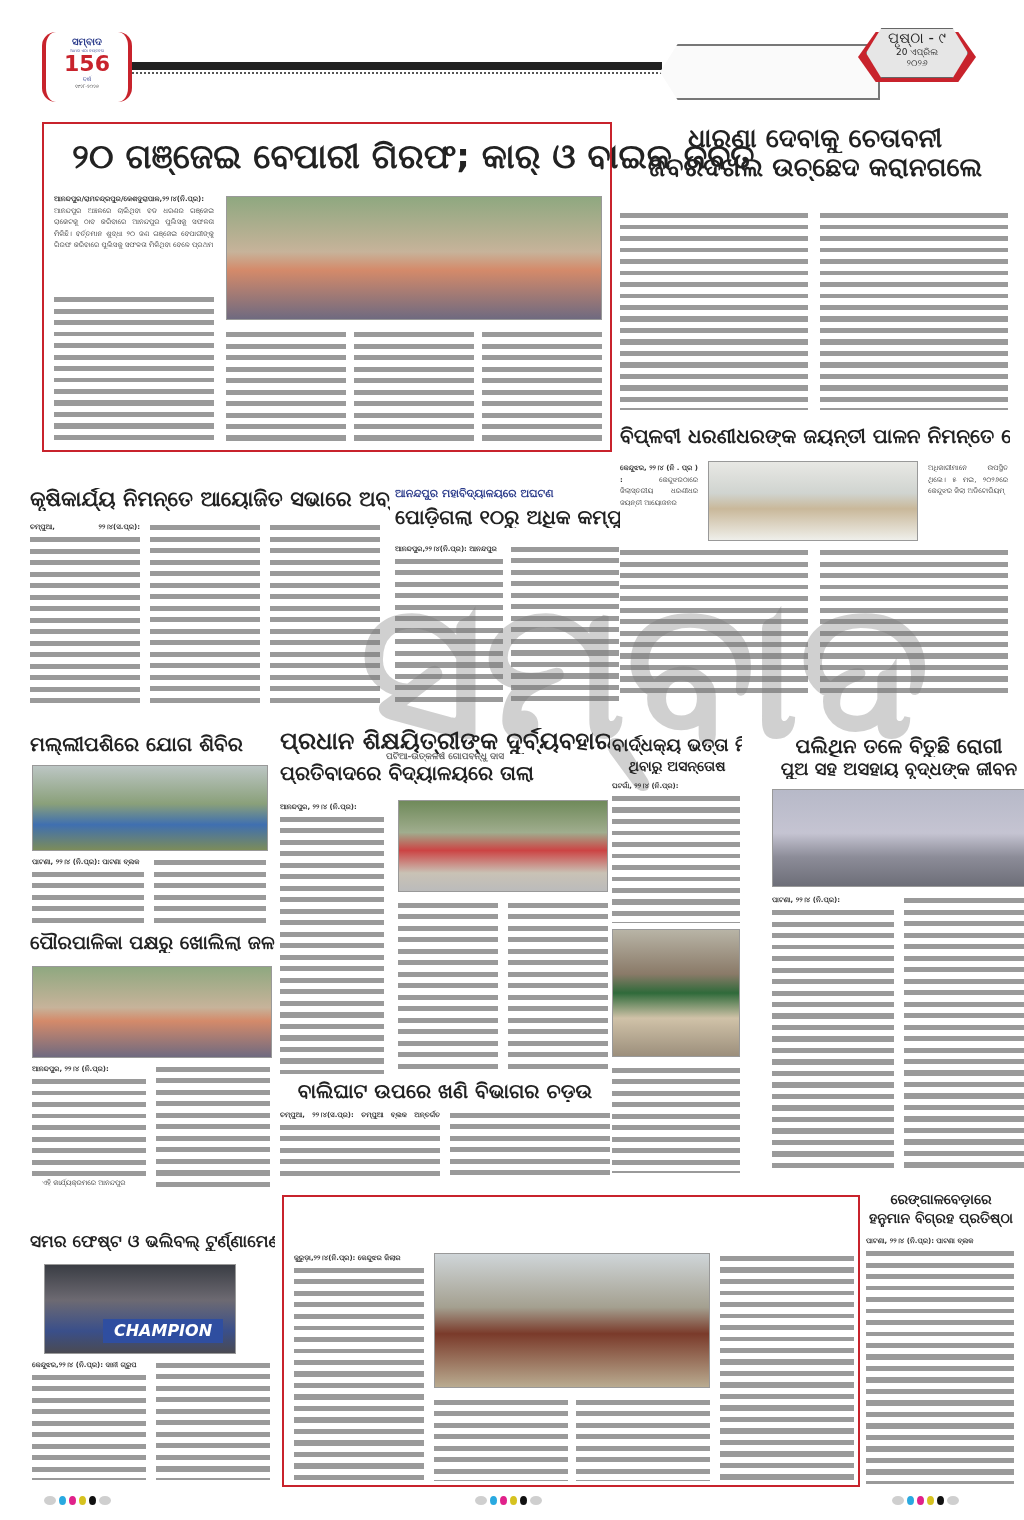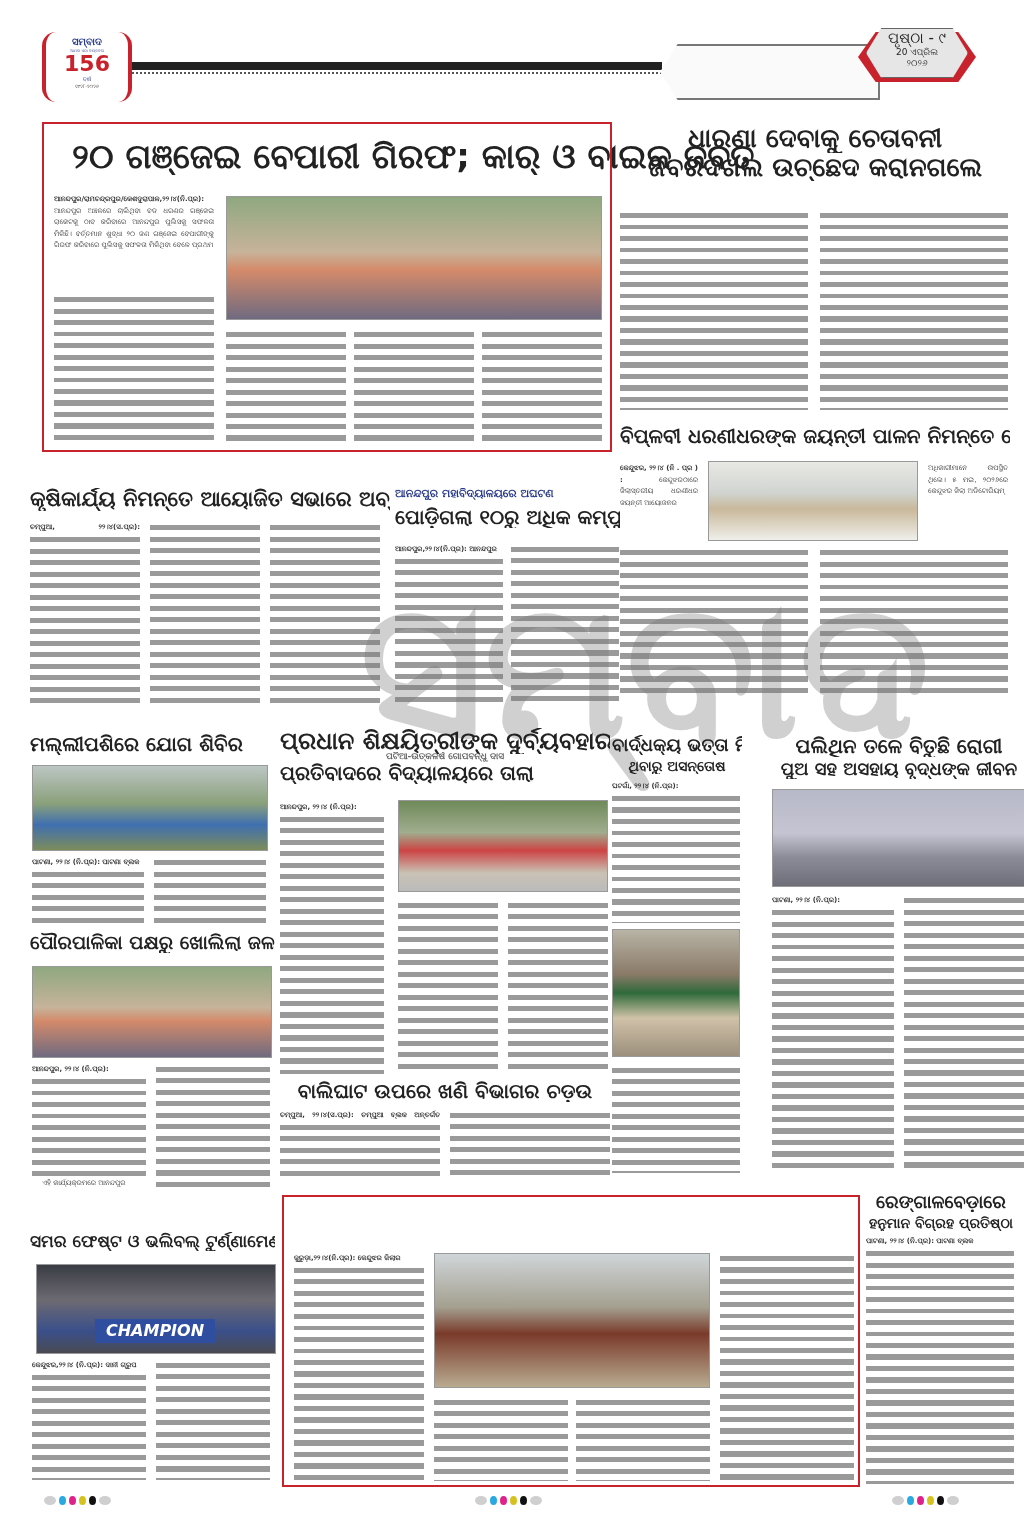--- a/index.html
+++ b/index.html
@@ -143,39 +143,39 @@
 
 <div class="abs" style="left:280px;top:1080px;width:330px;height:105px">
   <div class="hl" style="font-size:20px;text-align:center">ବାଲିଘାଟ ଉପରେ ଖଣି ବିଭାଗର ଚଡ଼ଉ</div>
   <div class="abs body-text" style="left:0;top:30px;width:160px;font-weight:bold">ଚମ୍ପୁଆ, ୨୨।୪(ସ.ପ୍ର): ଚମ୍ପୁଆ ବ୍ଲକ ଅନ୍ତର୍ଗତ ଉଚ୍ଚବାଲି</div>
   <div class="abs lines" style="left:0;top:42px;width:160px;height:60px"></div>
   <div class="abs lines" style="left:170px;top:30px;width:160px;height:72px"></div>
 </div>
 
 <div class="abs" style="left:30px;top:1232px;width:245px;height:250px">
   <div class="hl" style="font-size:17px">ସମର ଫେଷ୍ଟ ଓ ଭଲିବଲ୍ ଟୁର୍ଣ୍ଣାମେଣ୍ଟ</div>
-  <div class="abs photo night" style="left:6px;top:32px;width:240px;height:90px">
+  <div class="abs photo night" style="left:14px;top:32px;width:192px;height:90px">
     <div style="position:absolute;left:58px;top:54px;width:120px;height:24px;background:#2f4ea0;color:#fff;font-family:'DejaVu Sans',sans-serif;font-weight:bold;font-style:italic;font-size:16px;text-align:center;line-height:24px">CHAMPION</div>
   </div>
   <div class="abs body-text" style="left:2px;top:128px;width:114px;font-weight:bold">କେନ୍ଦୁଝର,୨୨।୪ (ନି.ପ୍ର): ଦାନୀ ଗ୍ରୁପ</div>
   <div class="abs lines" style="left:2px;top:140px;width:114px;height:108px"></div>
   <div class="abs lines" style="left:126px;top:128px;width:114px;height:120px"></div>
 </div>
 
 <div class="abs red-box" style="left:282px;top:1195px;width:578px;height:292px">
   <div class="abs body-text" style="left:10px;top:56px;width:130px;font-weight:bold">ଜୁରୁଡ଼ା,୨୨।୪(ନି.ପ୍ର): କେନ୍ଦୁଝର ଜିଲାର</div>
   <div class="abs lines" style="left:10px;top:68px;width:130px;height:215px"></div>
   <div class="abs photo truck" style="left:150px;top:56px;width:276px;height:135px"></div>
   <div class="abs lines" style="left:150px;top:200px;width:134px;height:84px"></div>
   <div class="abs lines" style="left:292px;top:200px;width:134px;height:84px"></div>
   <div class="abs lines" style="left:436px;top:56px;width:134px;height:228px"></div>
 </div>
 
 <div class="abs" style="left:866px;top:1192px;width:150px;height:295px">
-  <div class="hl" style="font-size:18px;text-align:center">ରେଙ୍ଗାଳବେଡ଼ାରେ</div>
+  <div class="hl" style="font-size:14px;text-align:center">ରେଙ୍ଗାଳବେଡ଼ାରେ</div>
   <div class="hl" style="font-size:14px;text-align:center;margin-top:4px">ହନୁମାନ ବିଗ୍ରହ ପ୍ରତିଷ୍ଠା</div>
   <div class="abs body-text" style="left:0;top:44px;width:148px;font-weight:bold">ପାଟଣା, ୨୨।୪ (ନି.ପ୍ର): ପାଟଣା ବ୍ଲକ</div>
   <div class="abs lines" style="left:0;top:56px;width:148px;height:236px"></div>
 </div>
 
 <div class="abs dots" style="left:44px;top:1496px">
   <span class="g"></span>
   <span style="background:#29a9e0"></span>
   <span style="background:#e0218a"></span>
   <span style="background:#d6c21f"></span>

